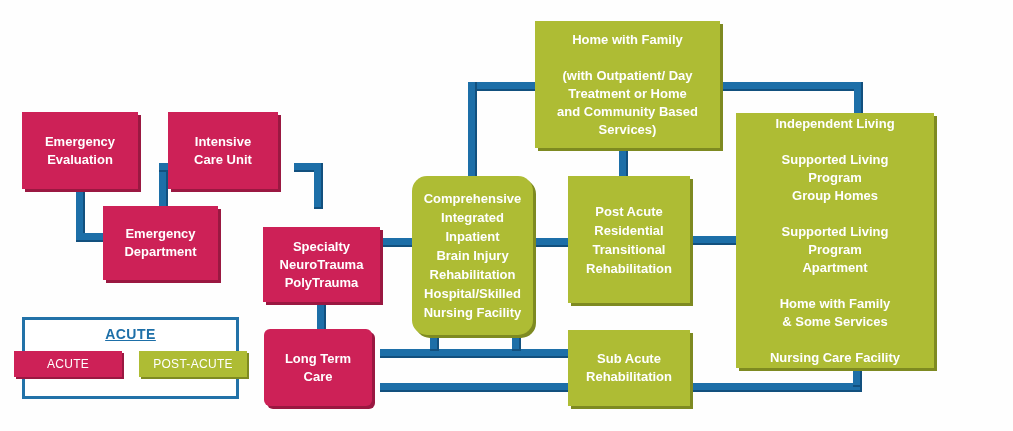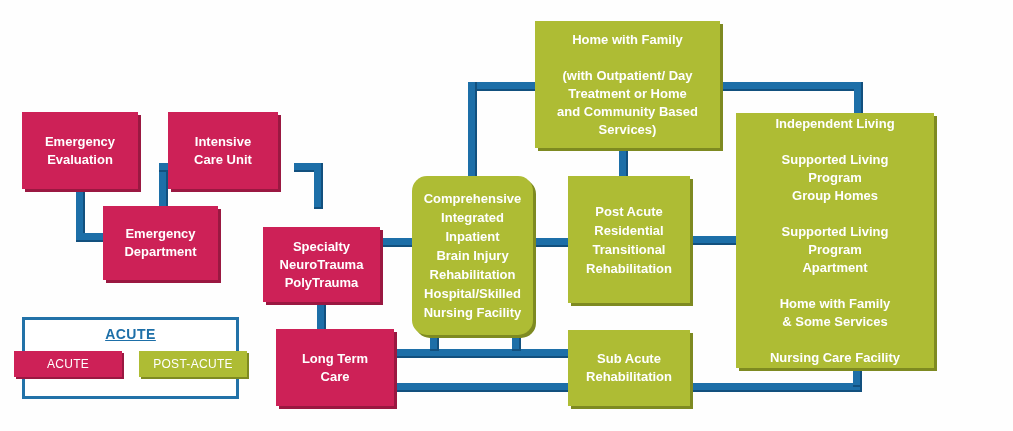--- a/index.html
+++ b/index.html
@@ -45,21 +45,21 @@
     box-shadow: 3px 3px 0 var(--post-acute-shadow, #7e8a21);
   }
   .n-ee  { left: 22px;  top: 112px; width: 116px; height: 77px; }
   .n-icu { left: 168px; top: 112px; width: 110px; height: 77px; }
   .n-ed  { left: 103px; top: 206px; width: 115px; height: 74px; }
   .n-sp  { left: 263px; top: 205px; width: 117px; height: 75px; margin-top: 22px; }
   .n-comp{ left: 412px; top: 176px; width: 121px; height: 159px; line-height: 19px; border-radius: 15px; }
   .n-home{ left: 535px; top: 21px;  width: 185px; height: 127px; }
   .n-par { left: 568px; top: 176px; width: 122px; height: 127px; line-height: 19px; }
   .n-big { left: 736px; top: 113px; width: 198px; height: 255px; line-height: 18px; }
-  .n-ltc { left: 276px; top: 329px; width: 118px; height: 77px; }
+  .n-ltc { left: 264px; top: 329px; width: 108px; height: 77px; border-radius: 6px; }
   .n-sub { left: 568px; top: 330px; width: 122px; height: 76px; }
   
   .legend {
     position: absolute;
     left: 22px; top: 317px;
     width: 217px; height: 82px;
     border: 3px solid var(--legend-border-color, #2272a8);
     background: #ffffff;
     box-sizing: border-box;
     z-index: 2;

